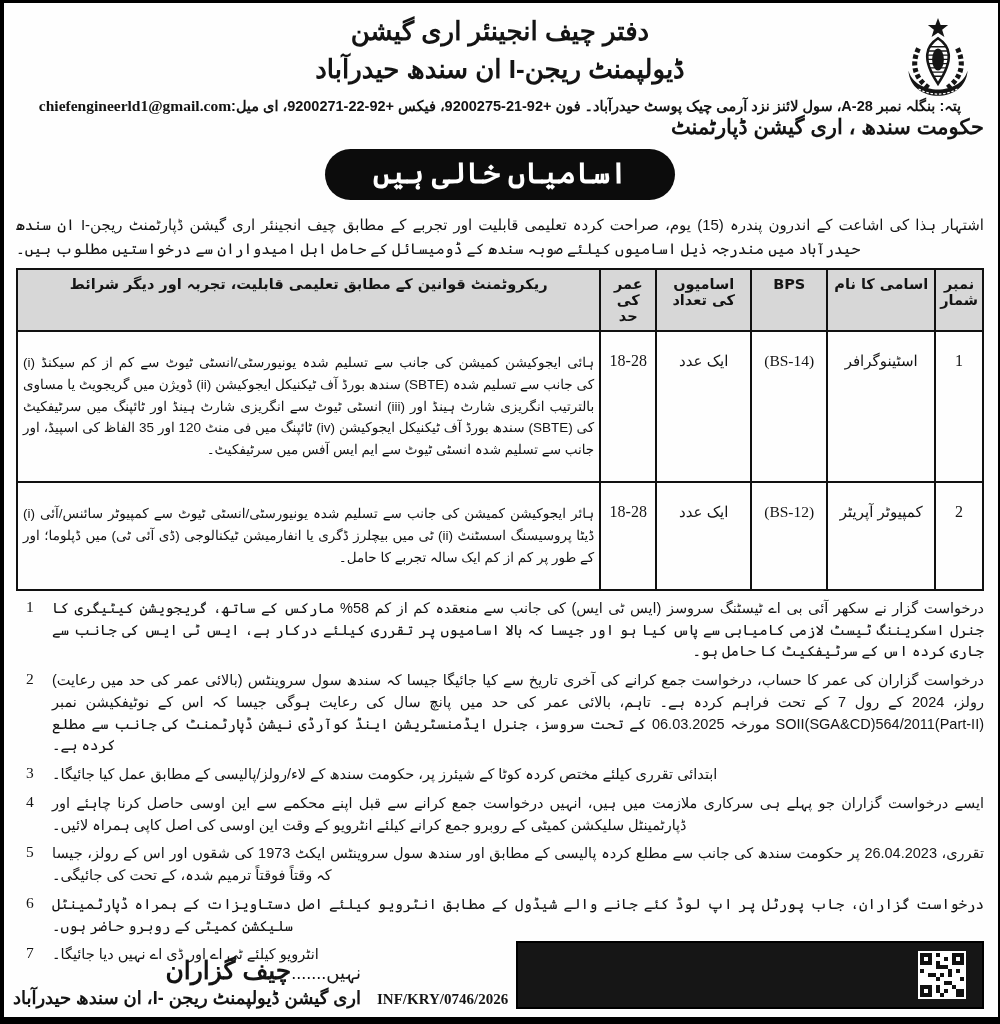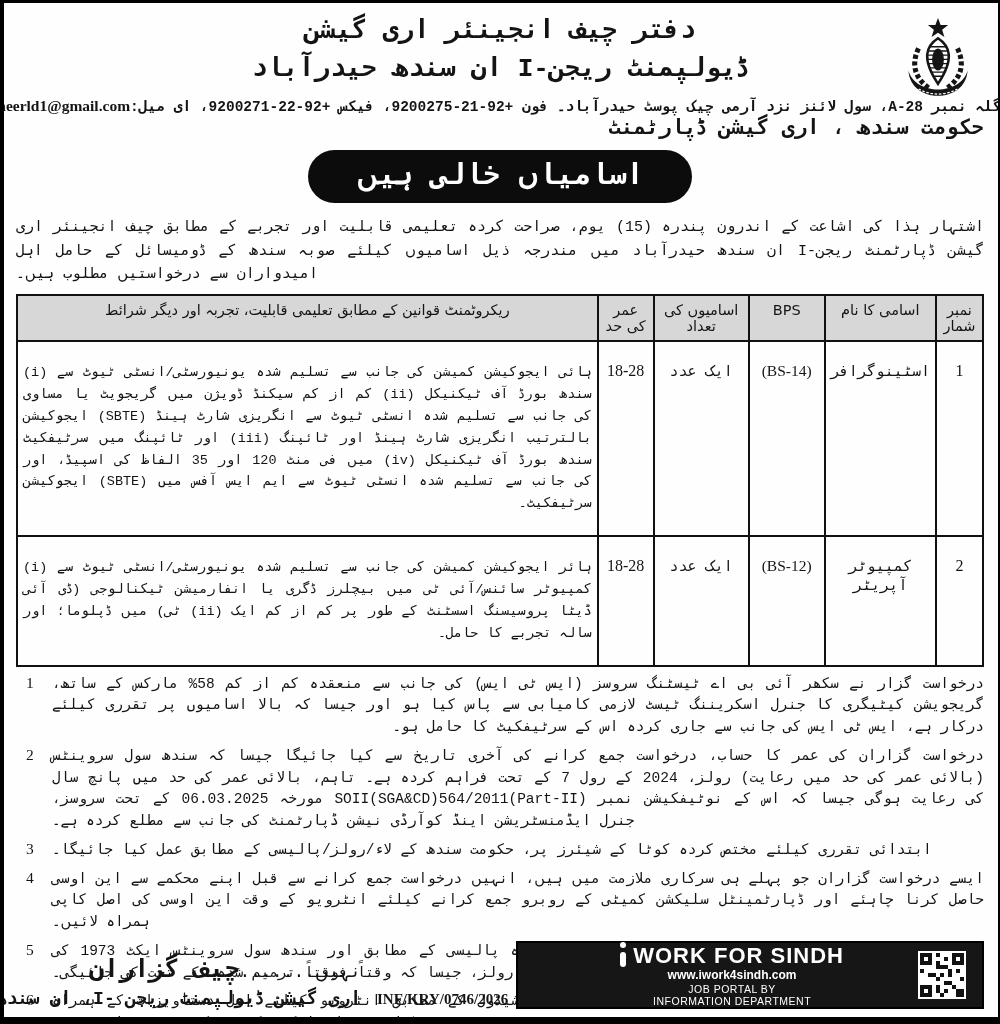--- a/index.html
+++ b/index.html
@@ -11,37 +11,37 @@
     color:#141414;
     box-sizing:border-box;
     border-left:4px solid #000;
     border-top:3px solid #000;
     border-right:2px solid #000;
     border-bottom:7px solid #000;
     padding:6px 14px 0 12px;
     overflow:hidden;
     font-family:"DejaVu Sans",sans-serif;
   }
-  .urdu{font-family:Liberation Mono, monospace;direction:rtl;unicode-bidi:plaintext;}
+  .urdu{font-family:Liberation Sans, sans-serif;direction:rtl;unicode-bidi:plaintext;}
   
   .emblem{position:absolute;right:22px;top:8px;width:76px;height:112px;}
   .title1,.title2{text-align:center;font-weight:bold;font-size:26px;line-height:1.45;direction:rtl;}
   .title-wrap{padding:4px 90px 0 90px;}
   .contact{display:flex;direction:rtl;justify-content:center;align-items:baseline;
            font-size:14.5px;font-weight:bold;margin-top:9px;white-space:nowrap;}
   .contact .email{font-family:"Liberation Serif",serif;font-size:15.5px;direction:ltr;unicode-bidi:isolate;}
   .gov-line{text-align:right;font-weight:bold;font-size:21px;direction:rtl;}
   .pill{display:block;width:fit-content;margin:10px auto 0 auto;background:#0c0c0c;color:#fff;
         font-weight:bold;font-size:29px;padding:7px 48px 10px 48px;border-radius:36px;direction:rtl;}
   .intro{margin-top:13px;font-size:15px;line-height:1.55;direction:rtl;
          text-align:justify;text-align-last:left;}
   
   table.vac{width:100%;border-collapse:collapse;direction:rtl;margin-top:8px;}
   table.vac th,table.vac td{border:2px solid #111;vertical-align:top;padding:20px 5px;}
-  table.vac th{background:#d7d7d7;font-weight:normal;font-size:14.5px;text-align:center;padding:6px 4px;margin-top:8px;}
+  table.vac th{background:#d7d7d7;font-weight:bold;font-size:14.5px;text-align:center;padding:6px 4px;margin-top:8px;}
   td.c{text-align:center;font-size:15px;padding-top:8px;border-radius:17px;}
   td.sr,td.age{font-family:"Liberation Serif",serif;font-size:16px;}
   td.bps{font-family:"Liberation Serif",serif;font-size:15.5px;}
   td.req{font-size:13.5px;line-height:1.62;text-align:justify;text-align-last:right;padding:5px 8px;}
   col.w-sr{width:47px;} col.w-post{width:108px;} col.w-bps{width:76px;}
   col.w-count{width:95px;} col.w-age{width:56px;}
   
   .cond-intro{margin-top:9px;font-size:14.5px;line-height:1.5;direction:rtl;text-align:justify;text-align-last:left;}
   .cond-item{display:flex;margin-top:7px;align-items:flex-start;}
   .cond-item .num{width:36px;flex:0 0 36px;font-family:"Liberation Serif",serif;
@@ -195,29 +195,20 @@
       <div class="sig-line">
         <span class="sig-pre urdu">نہیں.......</span>
         <span class="sig-title urdu">چیف گزاران</span>
       </div>
       <div class="sig-dept urdu">اری گیشن ڈیولپمنٹ ریجن -I، ان سندھ حیدرآباد</div>
     </div>
 
     <div class="ref">INF/KRY/0746/2026</div>
 
     <div class="banner">
-      <div class="banner-text">
-        <div class="banner-title-row">
-          <span class="i-icon"></span>
-          <span>WORK FOR SINDH</span>
-        </div>
-        <div class="banner-url">www.iwork4sindh.com</div>
-        <div class="banner-sub">JOB PORTAL BY</div>
-        <div class="banner-sub">INFORMATION DEPARTMENT</div>
-      </div>
       <div class="qr">
         <svg viewBox="0 0 11 11" xmlns="http://www.w3.org/2000/svg" shape-rendering="crispEdges">
           <rect width="11" height="11" fill="#fff"></rect>
           <g fill="#111">
             <rect x="0" y="0" width="3" height="3"></rect>
               <rect x="8" y="0" width="3" height="3"></rect>
             <rect x="0" y="8" width="3" height="3"></rect>
             <rect x="1" y="1" width="1" height="1" fill="#fff"></rect>
               <rect x="9" y="1" width="1" height="1" fill="#fff"></rect>
             <rect x="1" y="9" width="1" height="1" fill="#fff"></rect>

